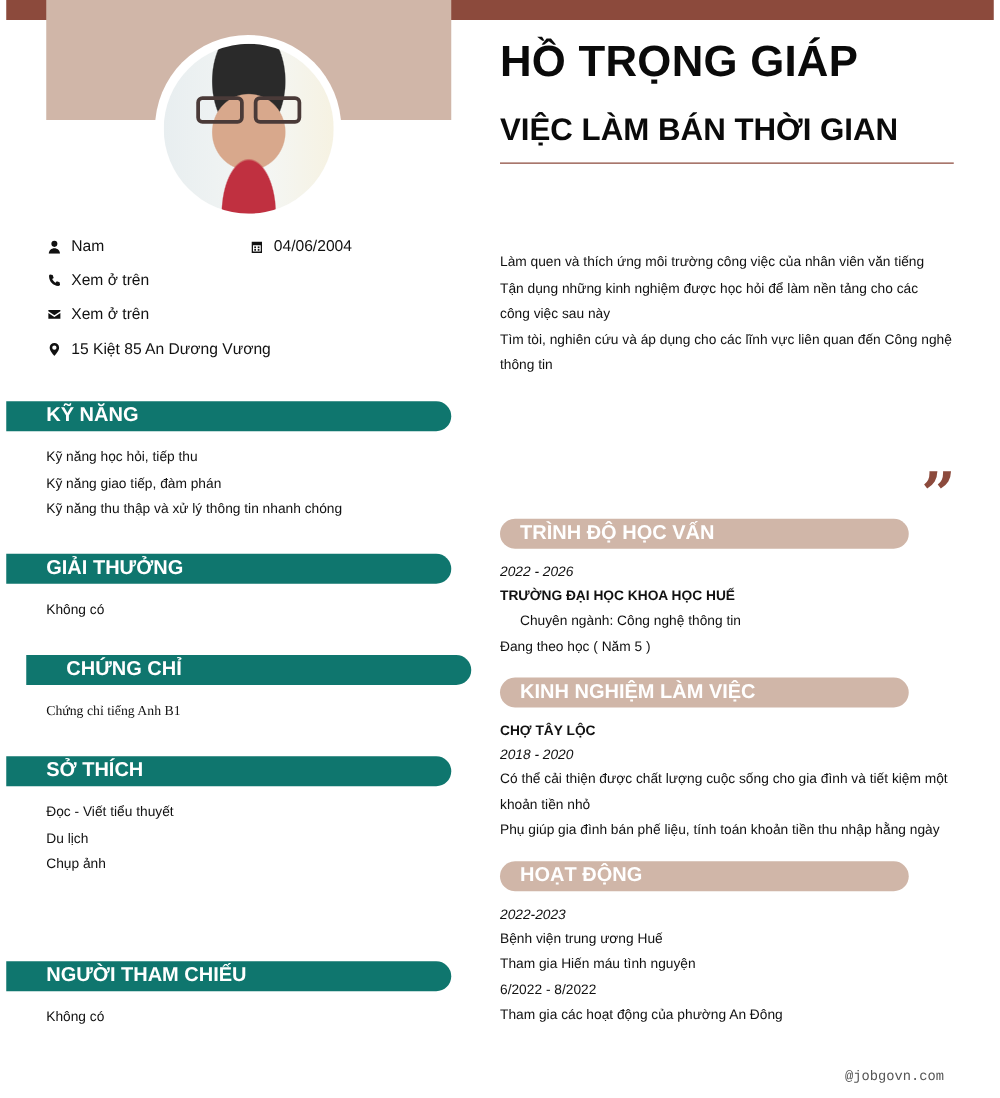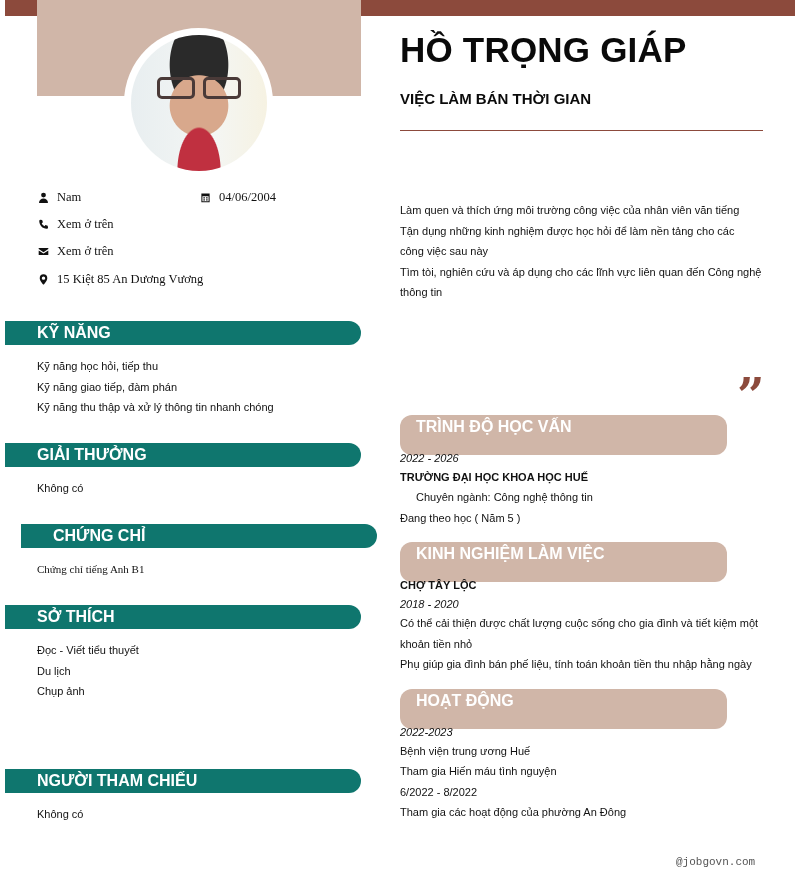--- a/index.html
+++ b/index.html
@@ -14,33 +14,33 @@
     background: radial-gradient(ellipse at 50% 100%, #c03040 0 22%, transparent 23%),
                 radial-gradient(ellipse at 50% 52%, #d8a88c 0 30%, transparent 31%),
                 radial-gradient(ellipse at 50% 22%, #2a2a2a 0 30%, transparent 31%),
                 linear-gradient(90deg, #e8eef0 0%, #f4f6f4 60%, #f6f2e2 100%); }
   .photo .glasses { position: absolute; left: 26px; top: 42px; width: 84px; height: 22px; }
   .photo .glasses span { position: absolute; top: 0; width: 38px; height: 22px; border: 3px solid #4a3a38; border-radius: 5px; }
   .photo .glasses span:first-child { left: 0; }
   .photo .glasses span:last-child { right: 0; }
 
   .name { position: absolute; left: 400px; top: 30px; font-size: 35px; font-weight: bold; letter-spacing: 0.2px; color: #0a0a0a; }
-  .job-title { position: absolute; left: 400px; top: 90px; font-size: 15px; font-weight: bold; color: #0a0a0a; }
+  .job-title { position: absolute; left: 400px; top: 90px; font-size: 25px; font-weight: bold; color: #0a0a0a; }
   .title-rule { position: absolute; left: 400px; top: 130px; width: 363px; height: 1px; background: #8c4a3c; }
 
-  .info { position: absolute; font-size: 12.5px; color: #111; display: flex; align-items: center; font-family: Liberation Serif, serif; }
+  .info { position: absolute; font-size: 12.5px; color: #111; display: flex; align-items: center; }
   .info .ic { width: 12px; height: 12px; margin-right: 8px; display: inline-flex; align-items: center; justify-content: center; }
   .info svg { width: 11px; height: 11px; fill: #111; }
 
   .objective { position: absolute; left: 400px; top: 200px; width: 370px; font-size: 11px; line-height: 20.5px; color: #111; }
   .objective div { white-space: normal; }
 
   .sec-left { position: absolute; left: 5px; width: 356px; height: 24px; background: #0f766e; border-radius: 0 12px 12px 0; }
   .sec-left span { position: absolute; left: 32px; top: 3px; font-size: 16px; font-weight: bold; color: #fff; }
-  .sec-right { position: absolute; left: 400px; width: 327px; height: 40px; background: #d0b6a8; border-radius: 12px; }
+  .sec-right { position: absolute; left: 400px; width: 327px; height: 24px; background: #d0b6a8; border-radius: 12px; }
   .sec-right span { position: absolute; left: 16px; top: 3px; font-size: 16px; font-weight: bold; color: #fff; }
 
   .list { position: absolute; font-size: 11px; line-height: 20.5px; color: #111; }
   .italic { font-style: italic; }
   .bold { font-weight: bold; }
 
   .quote { position: absolute; left: 737px; top: 372px; font-family: "DejaVu Serif", serif; font-size: 48px; font-weight: bold; color: #8c4a3c; line-height: 48px; letter-spacing: -4px; }
 
   .watermark { position: absolute; left: 676px; top: 856px; font-family: "Liberation Mono", "DejaVu Sans Mono", monospace; font-size: 11px; color: #555; }
 </style>

